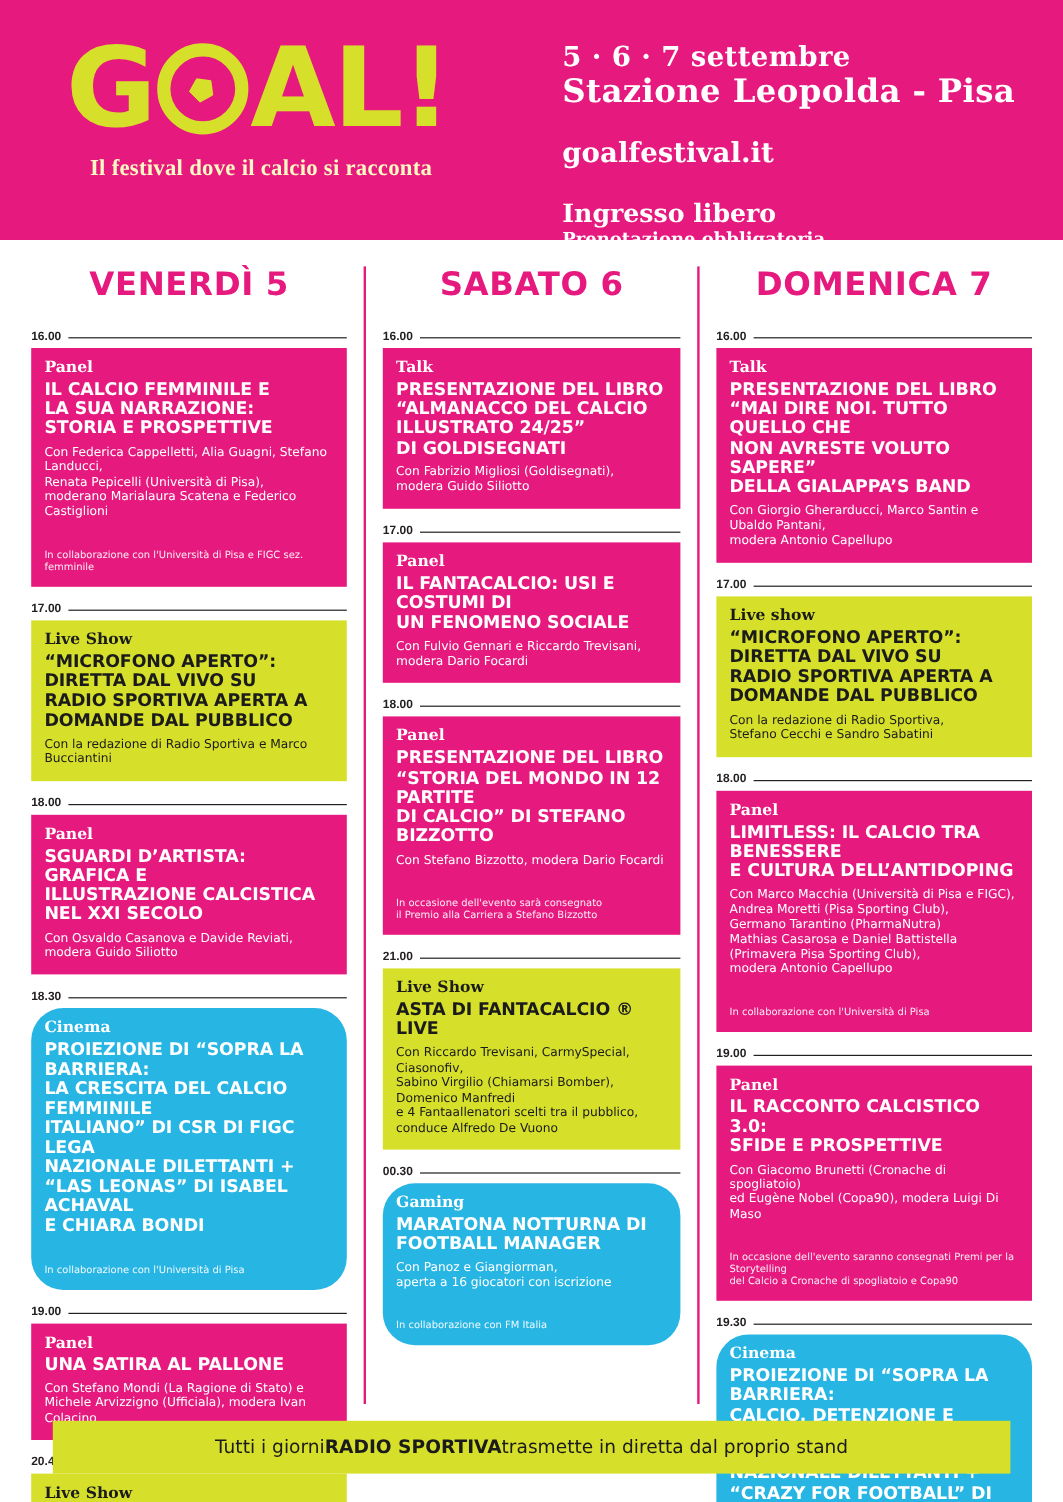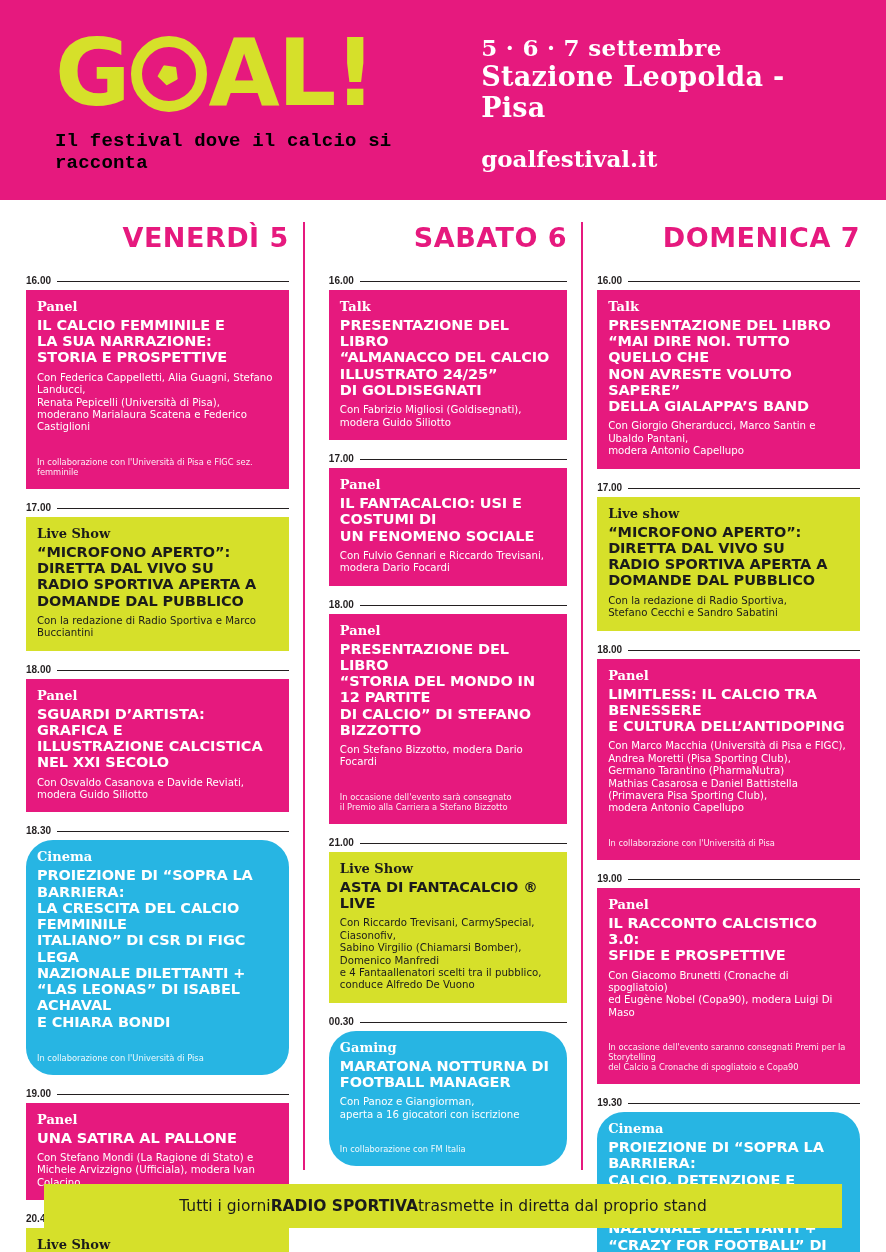--- a/index.html
+++ b/index.html
@@ -46,26 +46,26 @@
     width: 20px; height: 20px;
     background: #d6e02a;
     transform: rotate(45deg);
     left: 50%; top: 50%;
     margin-left: -10px; margin-top: -10px;
     clip-path: polygon(50% 0%, 100% 38%, 82% 100%, 18% 100%, 0% 38%);
     border-radius: 2px;
   }
   .logo-word .excl { color: #d6e02a; }
   .tagline {
-    font-family: Liberation Mono, monospace;
+    font-family: Liberation Serif, serif;
     font-weight: bold;
     font-size: 19px;
-    color: #000000;
+    color: #fef9c3;
     margin-top: 10px;
-    margin-left: 0;
+    margin-left: 20px;
     letter-spacing: 0.2px;
   }
   .header-right {
     text-align: left;
     color: #ffffff;
     font-family: "DejaVu Serif", serif;
     font-weight: bold;
     padding-top: 16px;
   }
   .hr-line1 { font-size: 23px; letter-spacing: 0.3px; }
@@ -76,35 +76,35 @@
 
   
   .columns {
     position: relative;
     display: flex;
     padding: 0 26px;
     height: 980px;
   }
   .col { position: relative; padding-top: 22px; }
   .col-1 { width: 292px; padding-right: 14px; }
-  .col-2 { width: 290px; padding-left: 24px; padding-right: 14px; }
+  .col-2 { width: 290px; padding-left: 14px; padding-right: 14px; }
   .col-3 { width: 292px; padding-left: 14px; }
   .divider {
     width: 2px;
     background: #e6197e;
     margin-top: 22px;
     margin-bottom: 10px;
     flex: 0 0 2px;
   }
   .day-title {
     font-family: "DejaVu Sans", sans-serif;
     font-weight: bold;
     font-size: 27px;
     color: #e6197e;
-    text-align: right;
+    text-align: center;
     letter-spacing: 0.5px;
     margin-bottom: 22px;
   }
   .time-row {
     display: flex;
     align-items: center;
     gap: 6px;
     margin-bottom: 4px;
   }
   .time-row .t {

